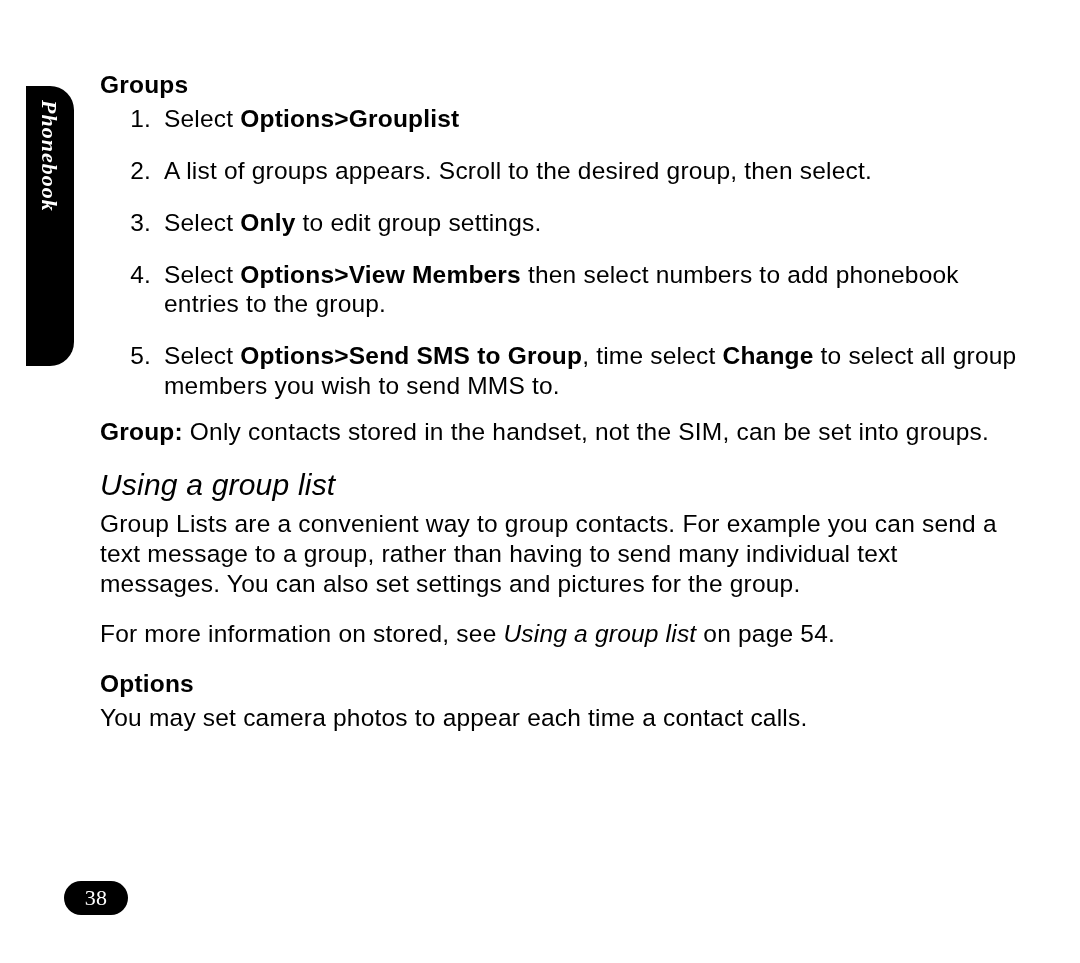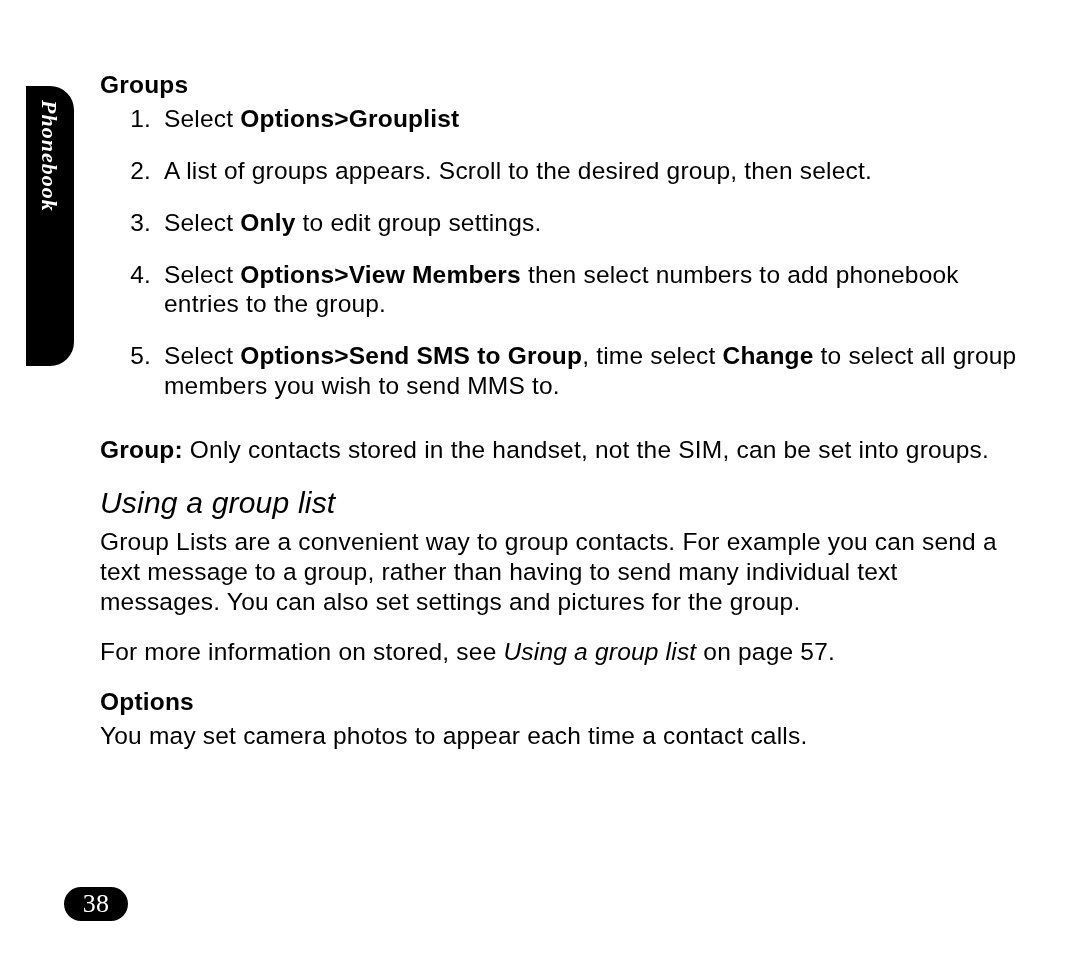--- a/index.html
+++ b/index.html
@@ -36,46 +36,46 @@
   }
   .h-bold { font-weight: bold; }
   .section-heading {
     font-weight: bold;
     margin-bottom: 4px;
   }
   .para { margin-bottom: 20px; }
   ol.steps {
     list-style: decimal;
     padding-left: 58px;
-    margin-bottom: 34px;
+    margin-bottom: 16px;
   }
   ol.steps li {
     padding-left: 6px;
     margin-bottom: 22px;
   }
   ol.steps li:last-child { margin-bottom: 14px; }
   .subhead {
     font-family: Arial, Helvetica, sans-serif;
     font-style: italic;
     font-size: 30px;
     margin-bottom: 6px;
     margin-top: 2px;
   }
   .cross-ref { font-style: italic; }
   .page-num-wrap {
     position: absolute;
     left: 64px;
-    bottom: 42px;
+    bottom: 48px;
     width: 64px;
     height: 34px;
     background: #000;
     border-radius: 17px;
     color: #fff;
     font-family: Georgia, 'Times New Roman', serif;
-    font-size: 26px;
+    font-size: 22px;
     text-align: center;
     line-height: 34px;
   }
 </style>
 </head>
 <body>
 
 <div class="page">
 
   <div class="side-tab">
@@ -100,21 +100,21 @@
     </li>
   </ol>
 
   <div class="para">
     <span class="h-bold">Group:</span><span> Only contacts stored in the handset, not the SIM, can be set into groups.</span>
   </div>
 
   <div class="subhead">Using a group list</div>
   <div class="para">Group Lists are a convenient way to group contacts. For example you can send a text message to a group, rather than having to send many individual text messages. You can also set settings and pictures for the group.</div>
   <div class="para">
-    <span>For more information on stored, see </span><span class="cross-ref">Using a group list</span><span> on page 57.</span>
+    <span>For more information on stored, see </span><span class="cross-ref">Using a group list</span><span> on page 54.</span>
   </div>
 
   <div class="section-heading">Options</div>
   <div class="para">You may set camera photos to appear each time a contact calls.</div>
 
   <div class="page-num-wrap">
     <span>38</span>
   </div>
 
 </div>

